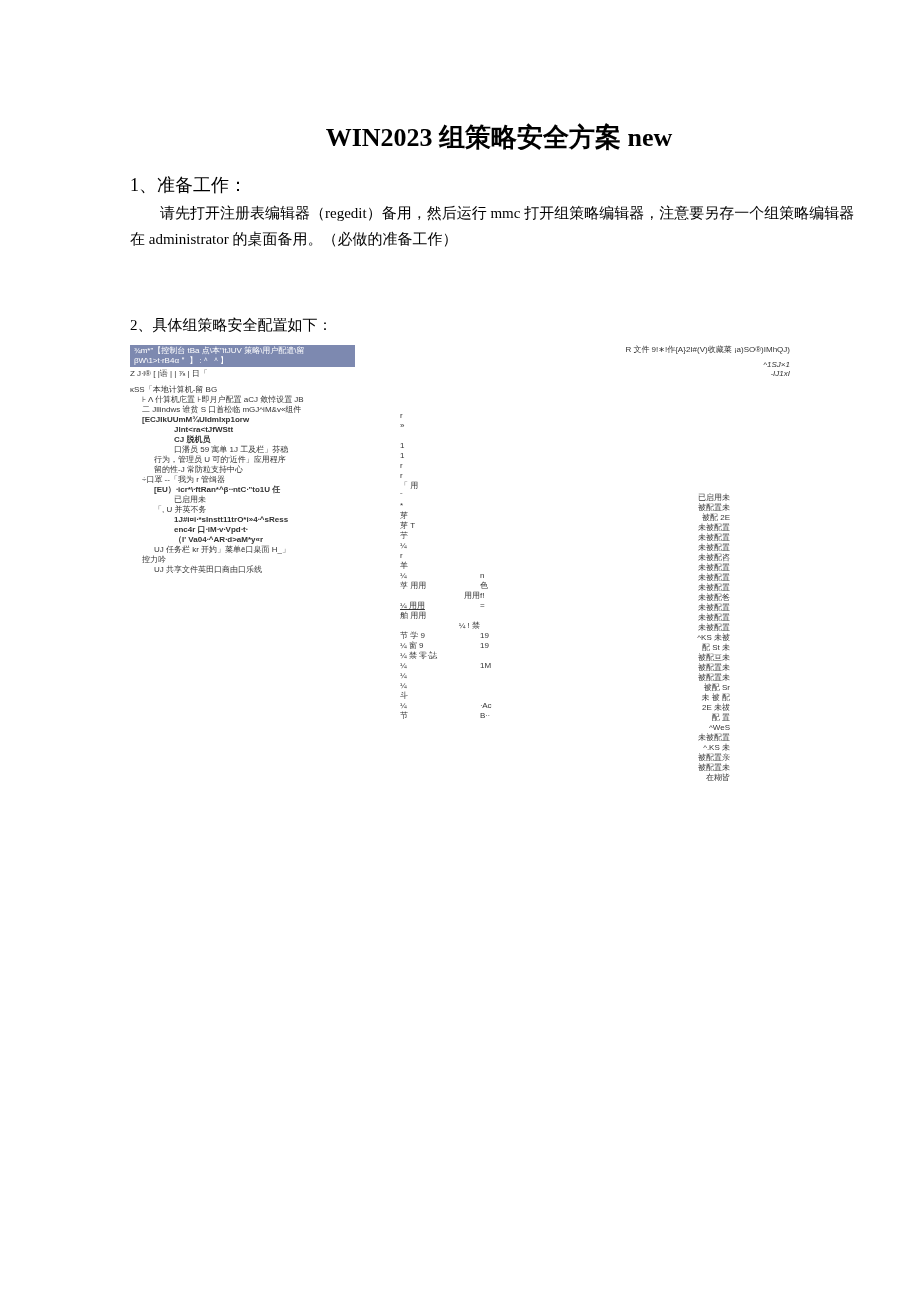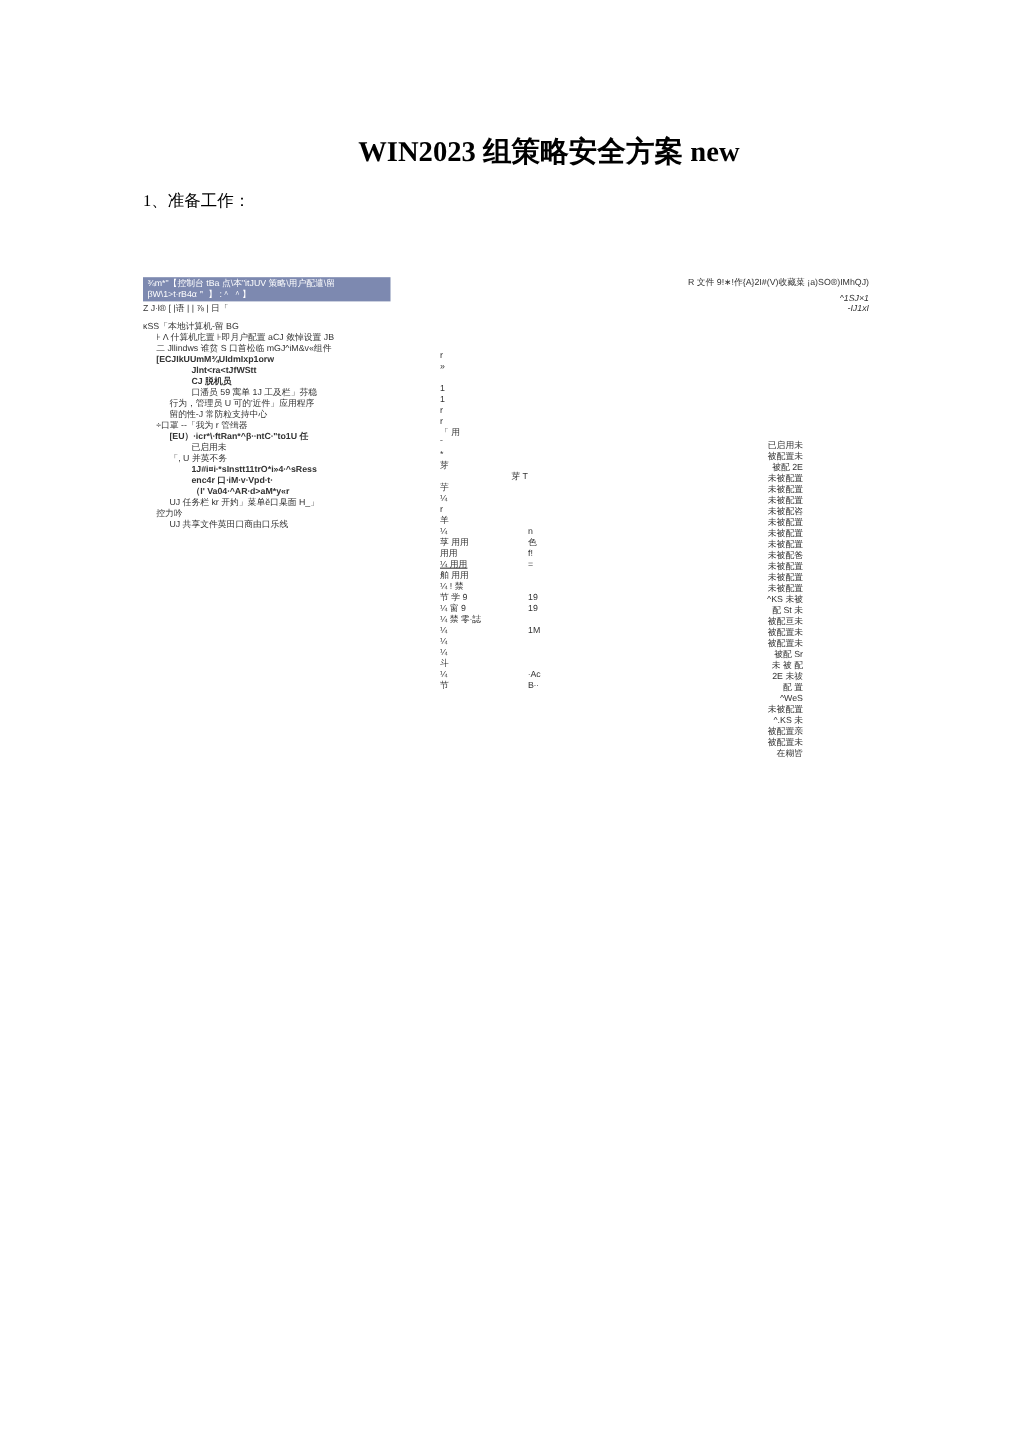--- a/index.html
+++ b/index.html
@@ -15,21 +15,21 @@
     width: 920px;
   }
   .title {
     font-family: "SimHei", "黑体", "Times New Roman", serif;
     font-weight: bold;
     font-size: 26px;
     text-align: center;
     margin-bottom: 18px;
   }
   .section-h {
-    font-size: 15px;
+    font-size: 18px;
     margin: 6px 0 4px 0;
   }
   .para {
     font-size: 15px;
     line-height: 1.7;
     text-indent: 2em;
     margin: 0 0 4px 0;
   }
   .gap {
     height: 56px;
@@ -100,23 +100,25 @@
   .b { font-weight: bold; }
 </style>
 </head>
 <body>
 
 <div class="page">
 
   <div class="title">WIN2023 组策略安全方案 new</div>
 
   <div class="section-h">1、准备工作：</div>
+  <p class="para">请先打开注册表编辑器（regedit）备用，然后运行 mmc 打开组策略编辑器，注意要另存一个组策略编辑器在 administrator 的桌面备用。（必做的准备工作）</p>
 
   <div class="gap"></div>
 
+  <div class="section-h2">2、具体组策略安全配置如下：</div>
 
   <div class="shot">
     <div class="topright">
       <div>^1SJ×1</div>
       <div>-IJ1xI</div>
     </div>
     <div class="row">
       <div class="titlebar">¾m*"【控制台 tBa 点\本"itJUV 策略\用户配遣\留 βW\1&gt;t∙rB4α＂ 】 :＾ ＾】</div>
       <div class="filebar">R 文件 9!∗!作{A}2I#(V)收藏菜 ¡a)SO®)IMhQJ)</div>
     </div>
@@ -149,31 +151,31 @@
           <div><span style="display: inline-block; width: 80px;">»</span><span></span></div>
           <div><span style="display: inline-block; width: 80px;"></span><span></span></div>
           <div><span style="display: inline-block; width: 80px;">1</span><span></span></div>
           <div><span style="display: inline-block; width: 80px;">1</span><span></span></div>
           <div><span style="display: inline-block; width: 80px;">r</span><span></span></div>
           <div><span style="display: inline-block; width: 80px;">r</span><span></span></div>
           <div><span style="display: inline-block; width: 80px;">「   用</span><span></span></div>
           <div><span style="display: inline-block; width: 80px;">     ˉ</span><span></span></div>
           <div><span style="display: inline-block; width: 80px;">*</span><span></span></div>
           <div><span style="display: inline-block; width: 80px;">芽</span><span></span></div>
-          <div><span style="display: inline-block; width: 80px; text-align: right;">芽        T</span><span></span></div>
+          <div><span style="display: inline-block; width: 80px;">芽        T</span><span></span></div>
           <div><span style="display: inline-block; width: 80px;">芋</span><span></span></div>
           <div><span style="display: inline-block; width: 80px;">¼</span><span></span></div>
           <div><span style="display: inline-block; width: 80px;">r</span><span></span></div>
           <div><span style="display: inline-block; width: 80px;">羊</span><span></span></div>
           <div><span style="display: inline-block; width: 80px;">¼</span><span>n</span></div>
           <div><span style="display: inline-block; width: 80px;">莩 用用</span><span>色</span></div>
-          <div><span style="display: inline-block; width: 80px;">    用用</span><span>f!</span></div>
+          <div><span style="display: inline-block; width: 80px; text-align: right;">    用用</span><span>f!</span></div>
           <div><span style="display: inline-block; width: 80px; text-decoration: underline;">¼ 用用</span><span>=</span></div>
           <div><span style="display: inline-block; width: 80px;">舶 用用</span><span></span></div>
-          <div><span style="display: inline-block; width: 80px;">¼ ! 禁</span><span></span></div>
+          <div><span style="display: inline-block; width: 80px; text-align: right;">¼ ! 禁</span><span></span></div>
           <div><span style="display: inline-block; width: 80px;">节 学 9</span><span>19</span></div>
           <div><span style="display: inline-block; width: 80px;">¼ 窗 9</span><span>19</span></div>
           <div><span style="display: inline-block; width: 80px;">¼ 禁 零∙誌</span><span></span></div>
           <div><span style="display: inline-block; width: 80px;">¼</span><span>1M</span></div>
           <div><span style="display: inline-block; width: 80px;">¼</span><span></span></div>
           <div><span style="display: inline-block; width: 80px;">¼</span><span></span></div>
           <div><span style="display: inline-block; width: 80px;">斗</span><span></span></div>
           <div><span style="display: inline-block; width: 80px;">¼</span><span>∙Ac</span></div>
           <div><span style="display: inline-block; width: 80px;">节</span><span>B∙∙</span></div>
         </div>

